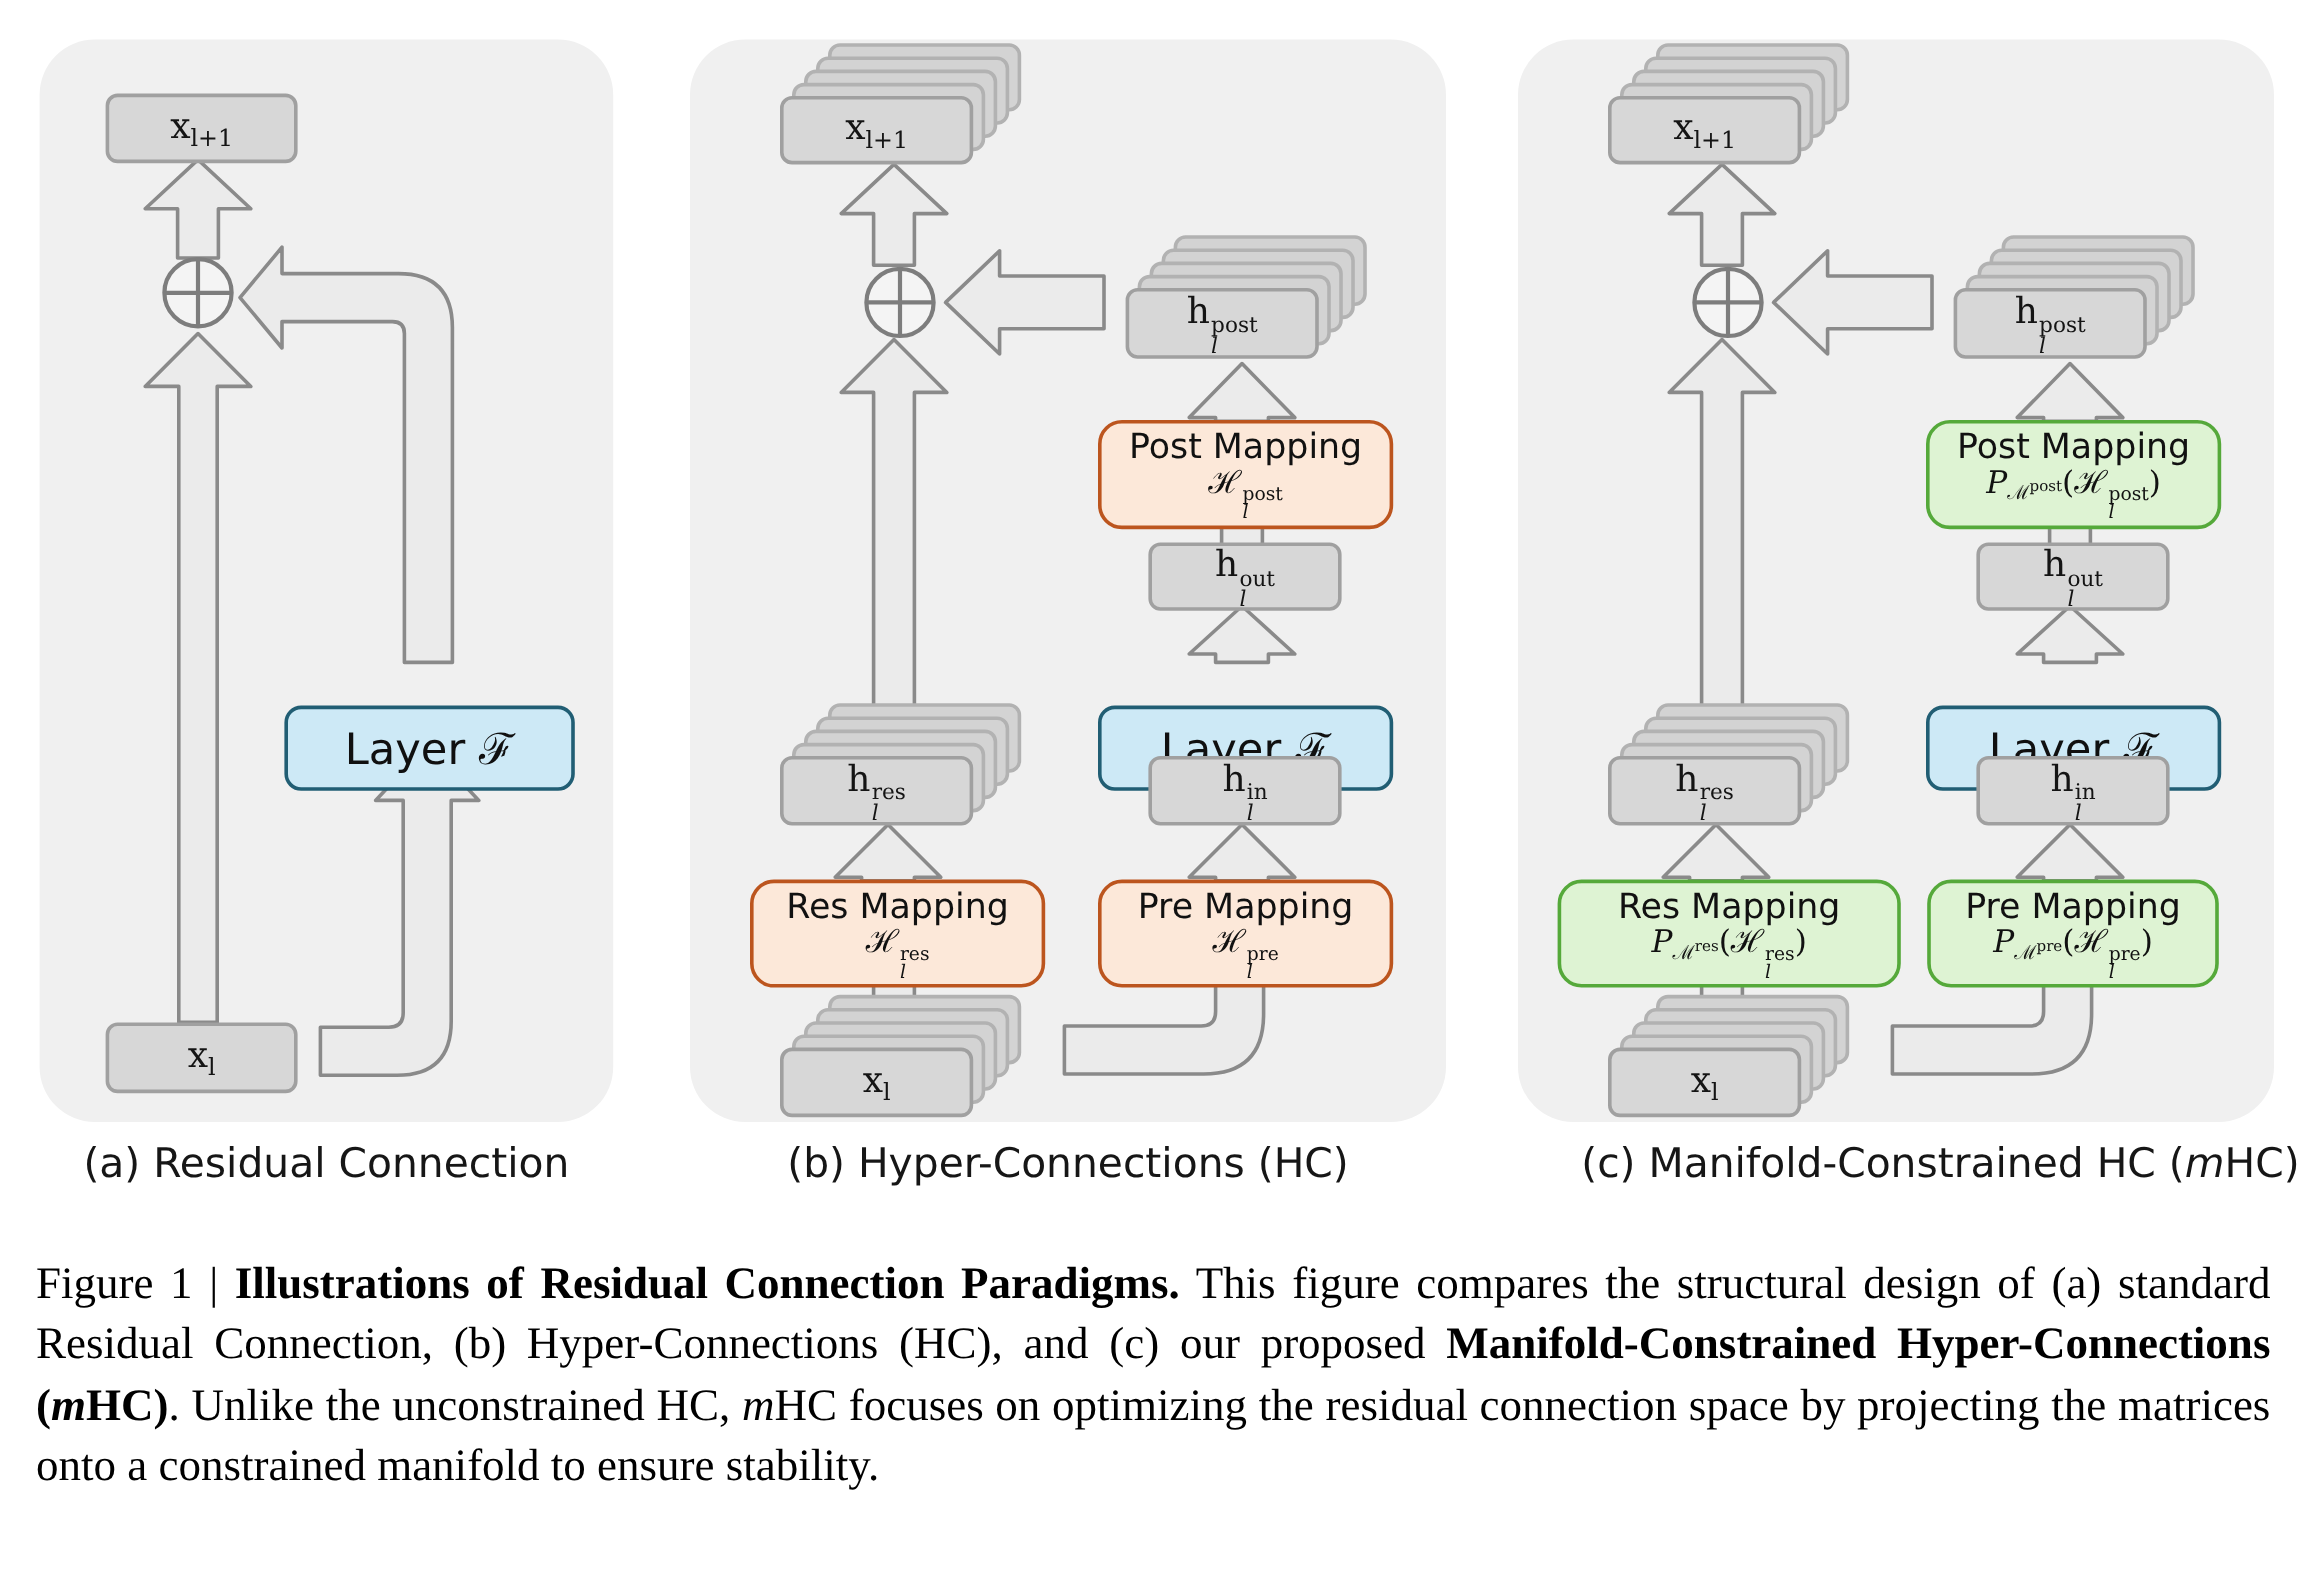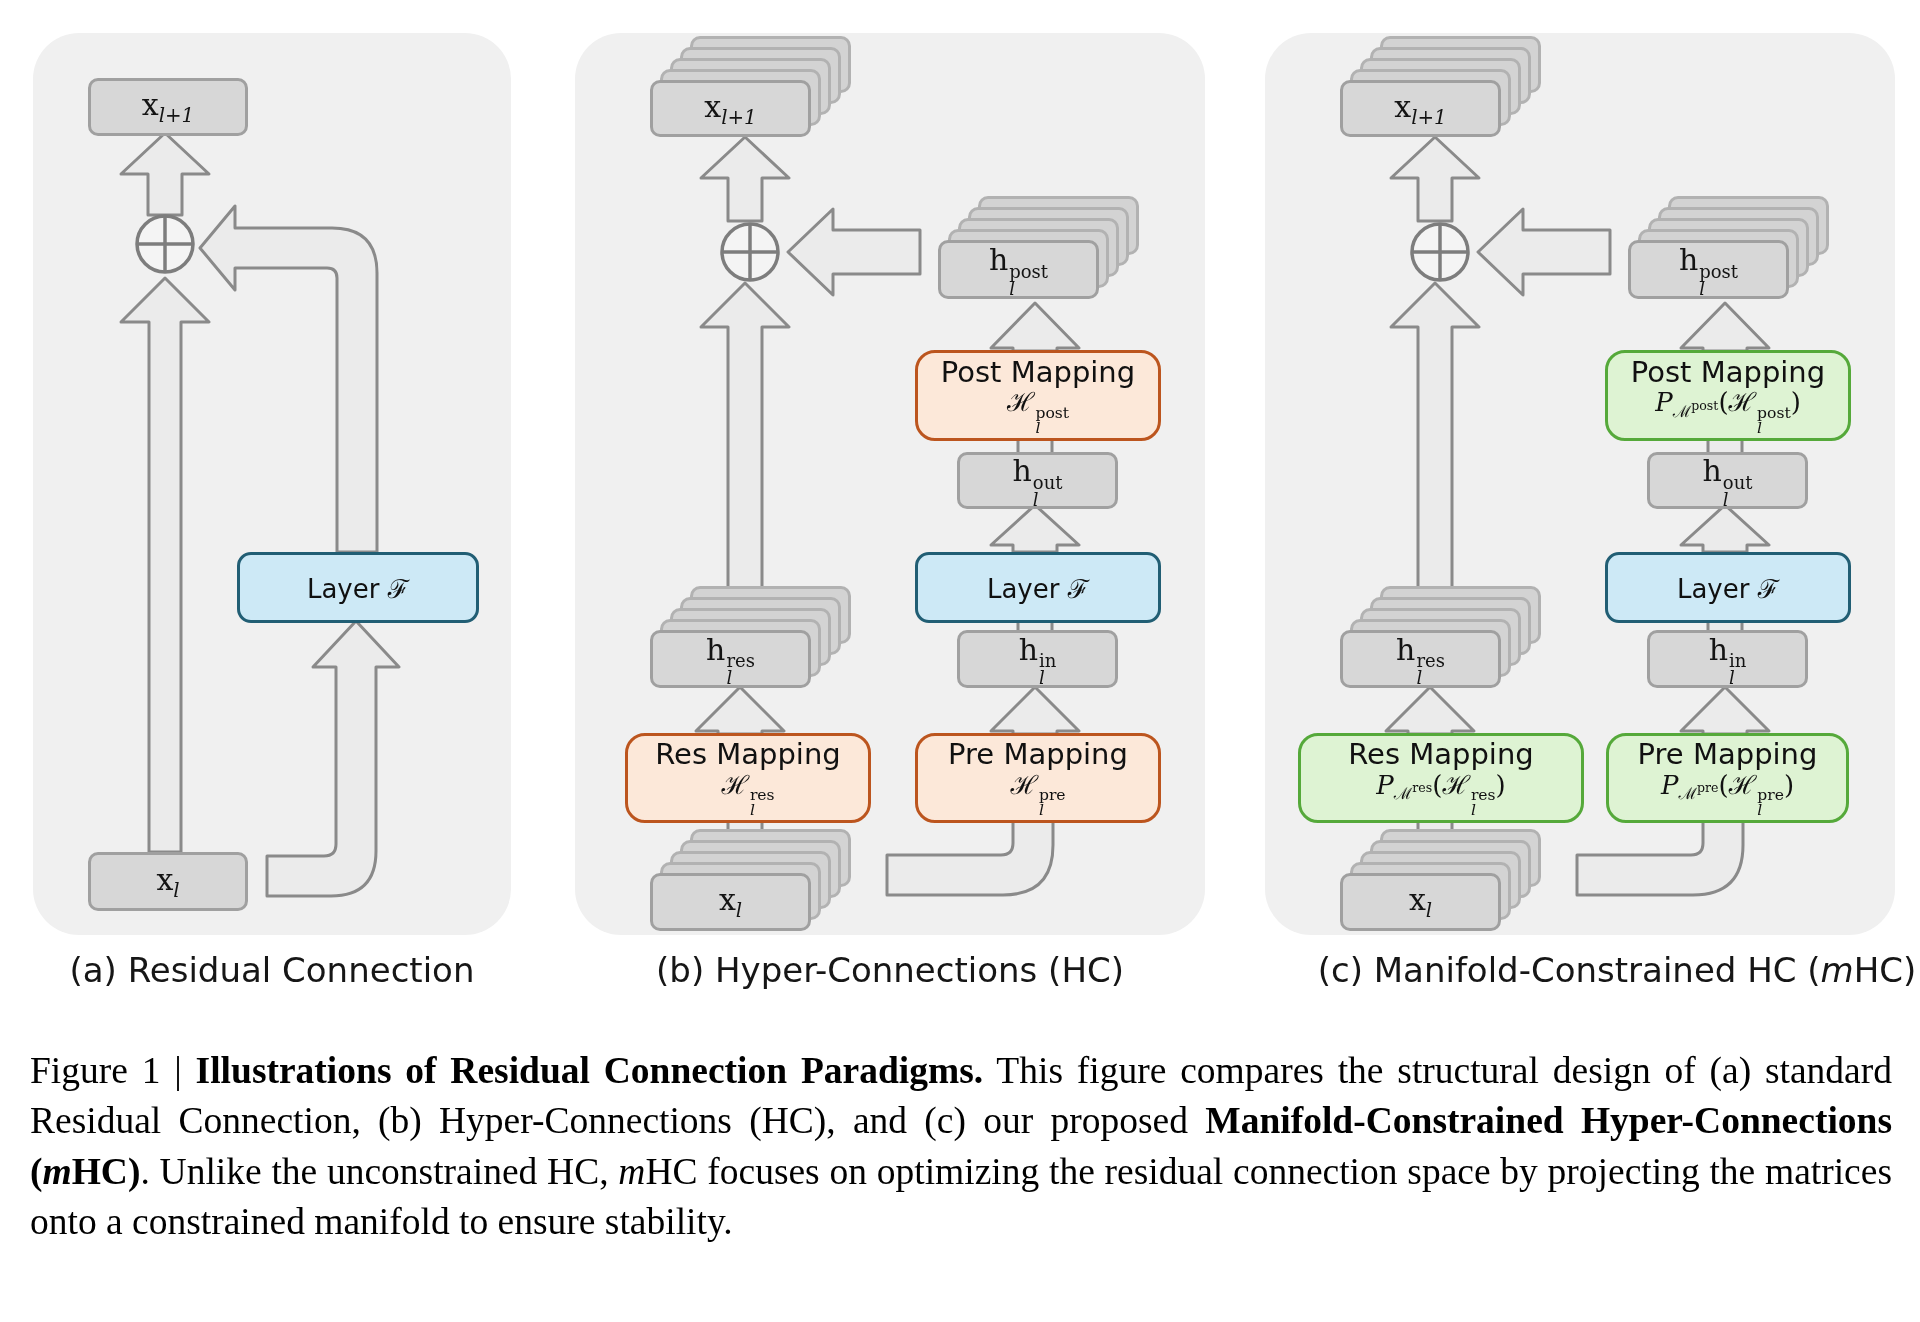--- a/index.html
+++ b/index.html
@@ -9,29 +9,29 @@
   .wires{position:absolute;inset:0;width:100%;height:100%;}
   .arrow{fill:var(--arrow-fill);stroke:var(--arrow-stroke);stroke-width:3;stroke-linejoin:round;}
   .stub{fill:var(--arrow-fill);stroke:var(--arrow-stroke);stroke-width:3;}
   .plus circle{fill:#f4f4f4;stroke:#7d7d7d;stroke-width:3.5;}
   .plus path{fill:none;stroke:#7d7d7d;stroke-width:3.5;}
   .gbox{position:absolute;background:var(--box-fill);border:3px solid var(--box-border);
         border-radius:10px;display:flex;align-items:center;justify-content:center;z-index:3;}
   .gback{position:absolute;background:#d3d3d3;border:3.5px solid #b2b2b2;border-radius:10px;z-index:2;}
   .layerf{position:absolute;background:var(--layer-fill);border:3px solid var(--layer-border);
         border-radius:14px;display:flex;align-items:center;justify-content:center;
-        font-size:26px;color:#101010;z-index:3;}
+        font-size:36px;color:#101010;z-index:3;margin-top:36px;}
   .mapbox{position:absolute;border-radius:20px;display:flex;flex-direction:column;align-items:center;
         justify-content:center;line-height:1.12;z-index:3;}
   .mapbox.hc{background:var(--hc-fill);border:3px solid var(--hc-border);}
   .mapbox.mhc{background:var(--mhc-fill);border:3px solid var(--mhc-border);}
   .mb-title{font-size:29px;color:#111;}
   .mb-math{font-size:26px;font-family:"DejaVu Serif",serif;color:#111;}
   .mathlab{font-family:"DejaVu Serif",serif;font-size:30px;color:#141414;}
-  .mathlab sub,.msub-inline{font-size:0.66em;font-style:italic;}
+  .mathlab sub,.msub-inline{font-size:0.66em;}
   .supsub{display:inline-flex;flex-direction:column;align-items:flex-start;vertical-align:-0.42em;
         line-height:0.95;font-size:0.6em;margin-left:1px;}
   .supsub .s-sup{display:block;font-style:normal;}
   .supsub .s-sub{display:block;font-style:italic;}
   .scr{font-family:"DejaVu Serif",serif;}
   .mi{font-family:"DejaVu Serif",serif;font-style:italic;}
   .projsub{font-size:0.62em;vertical-align:-0.35em;}
   .projsub .msup{font-size:0.78em;vertical-align:0.55em;font-style:normal;}
   .subcap{position:absolute;top:950px;font-size:34px;text-align:center;color:#161616;z-index:4;}
   .maincap{position:absolute;left:30px;top:1046px;width:1862px;

